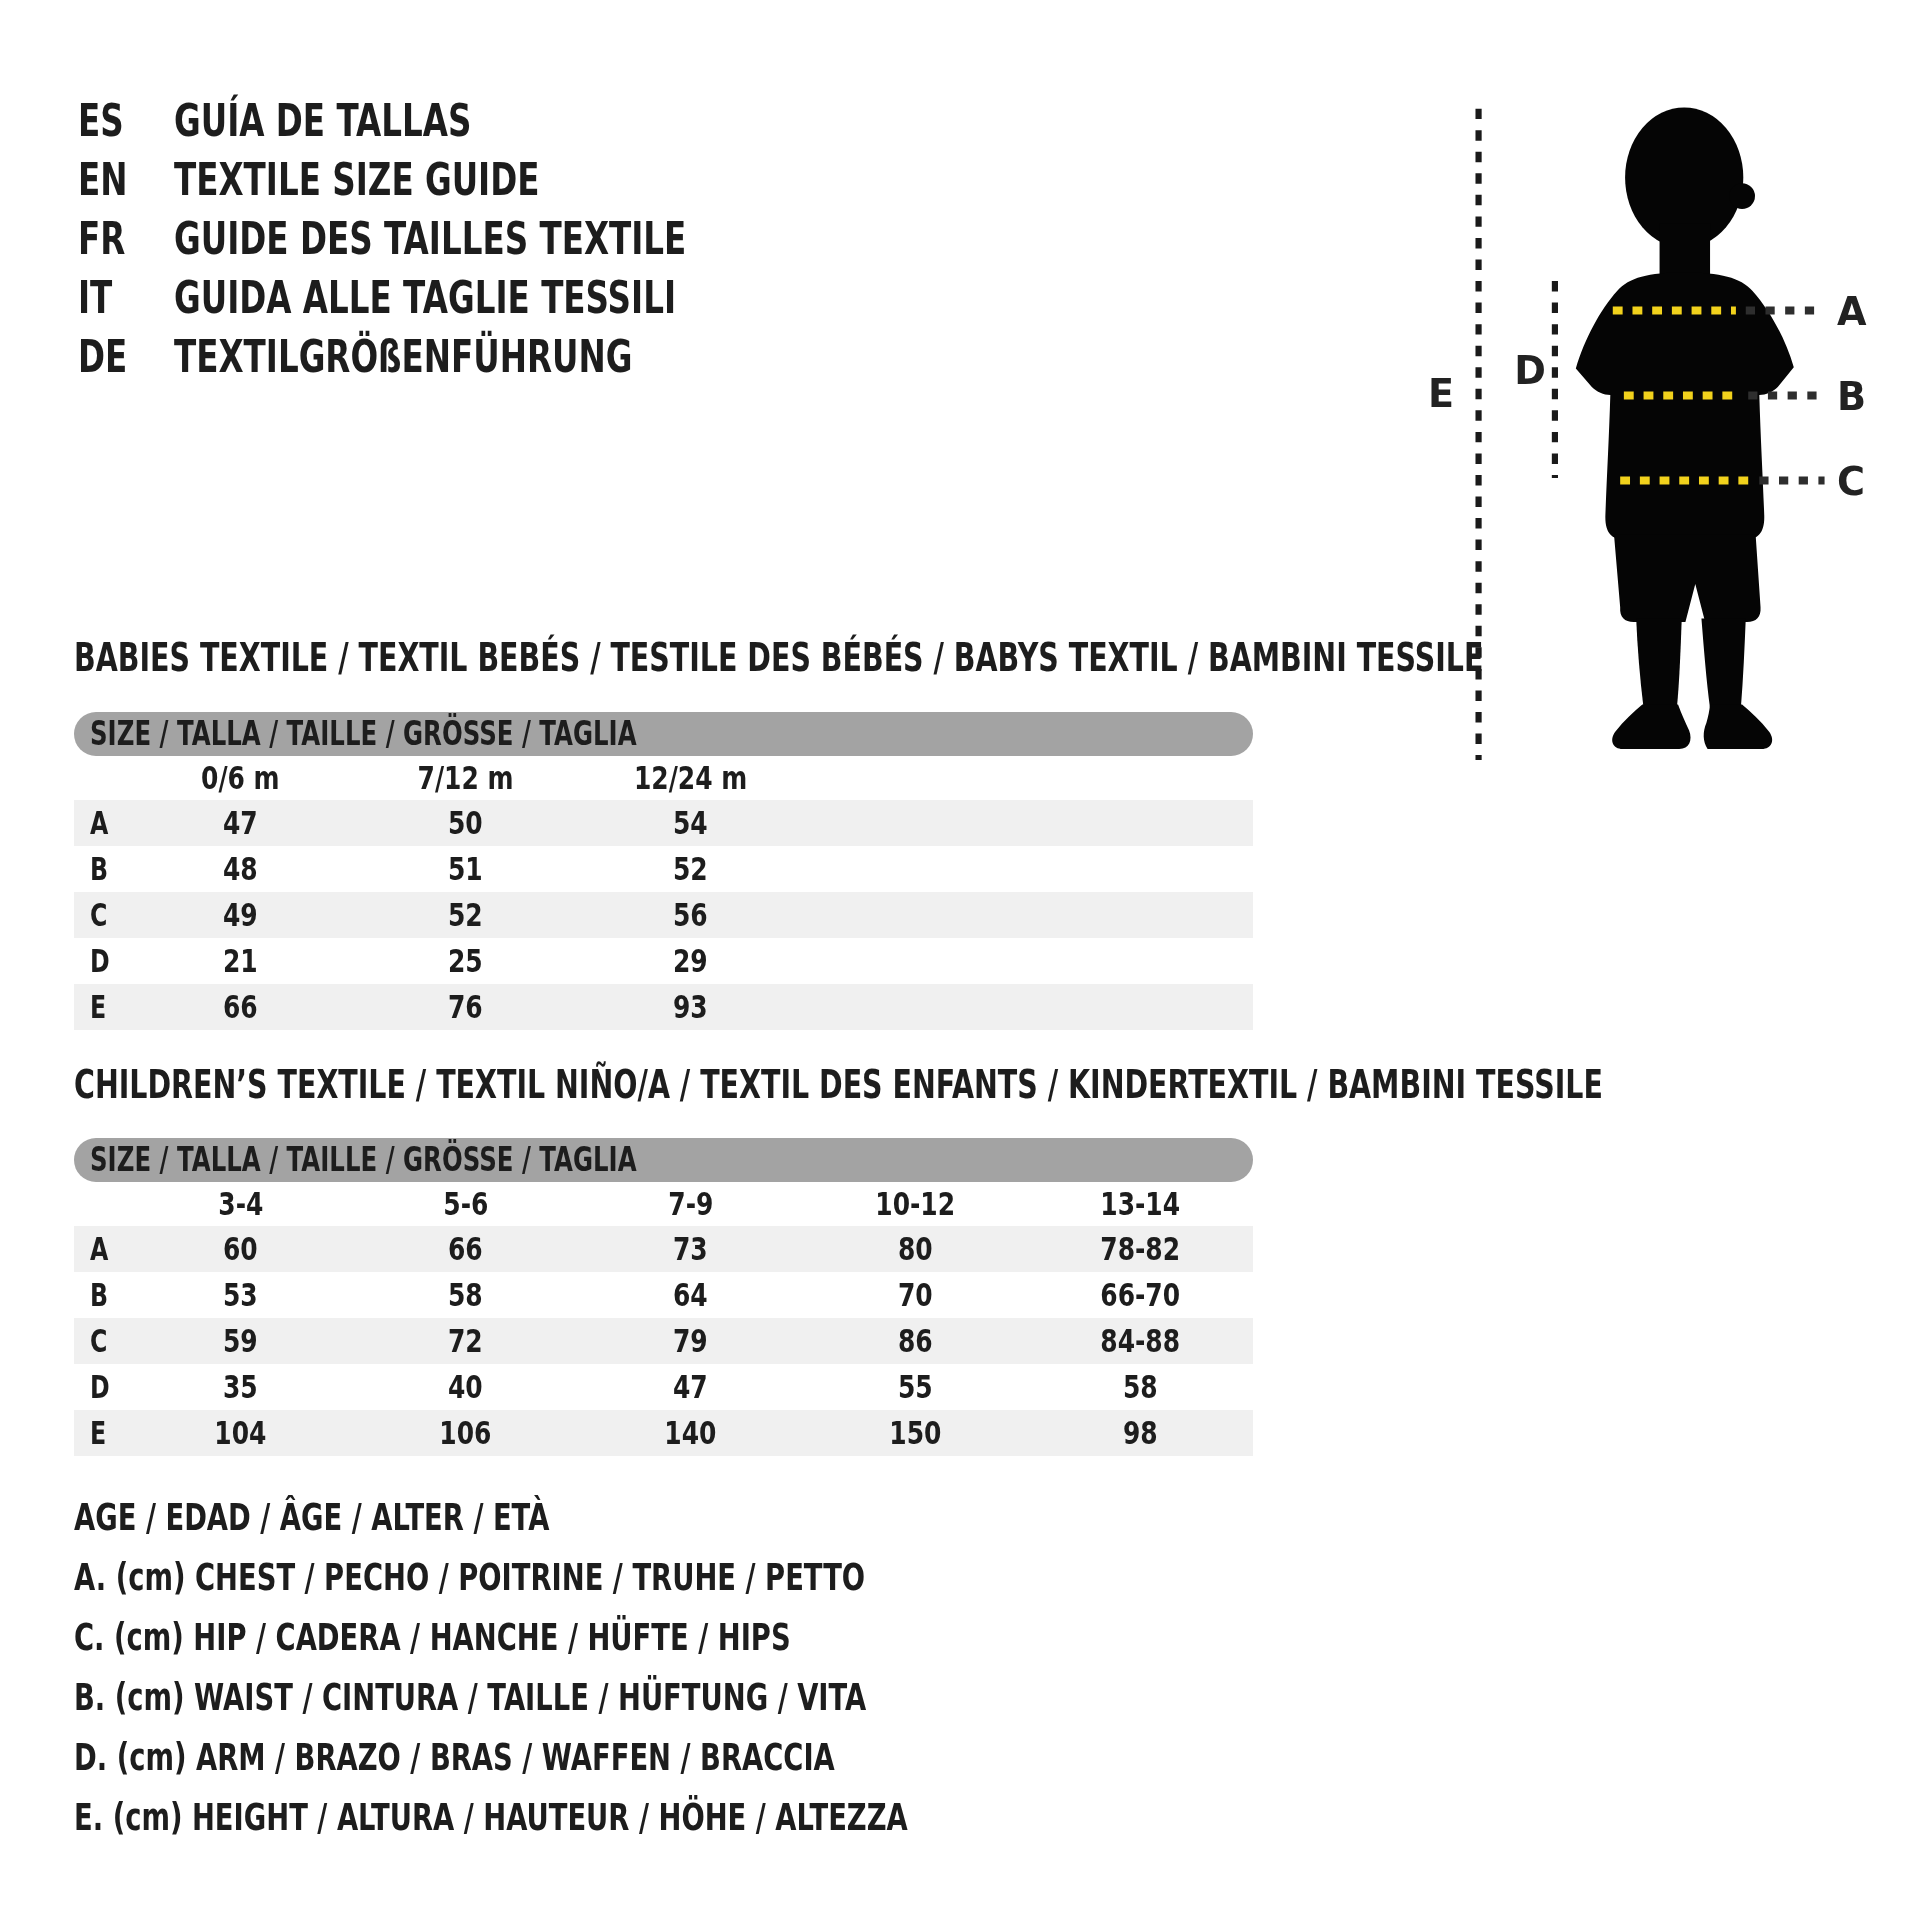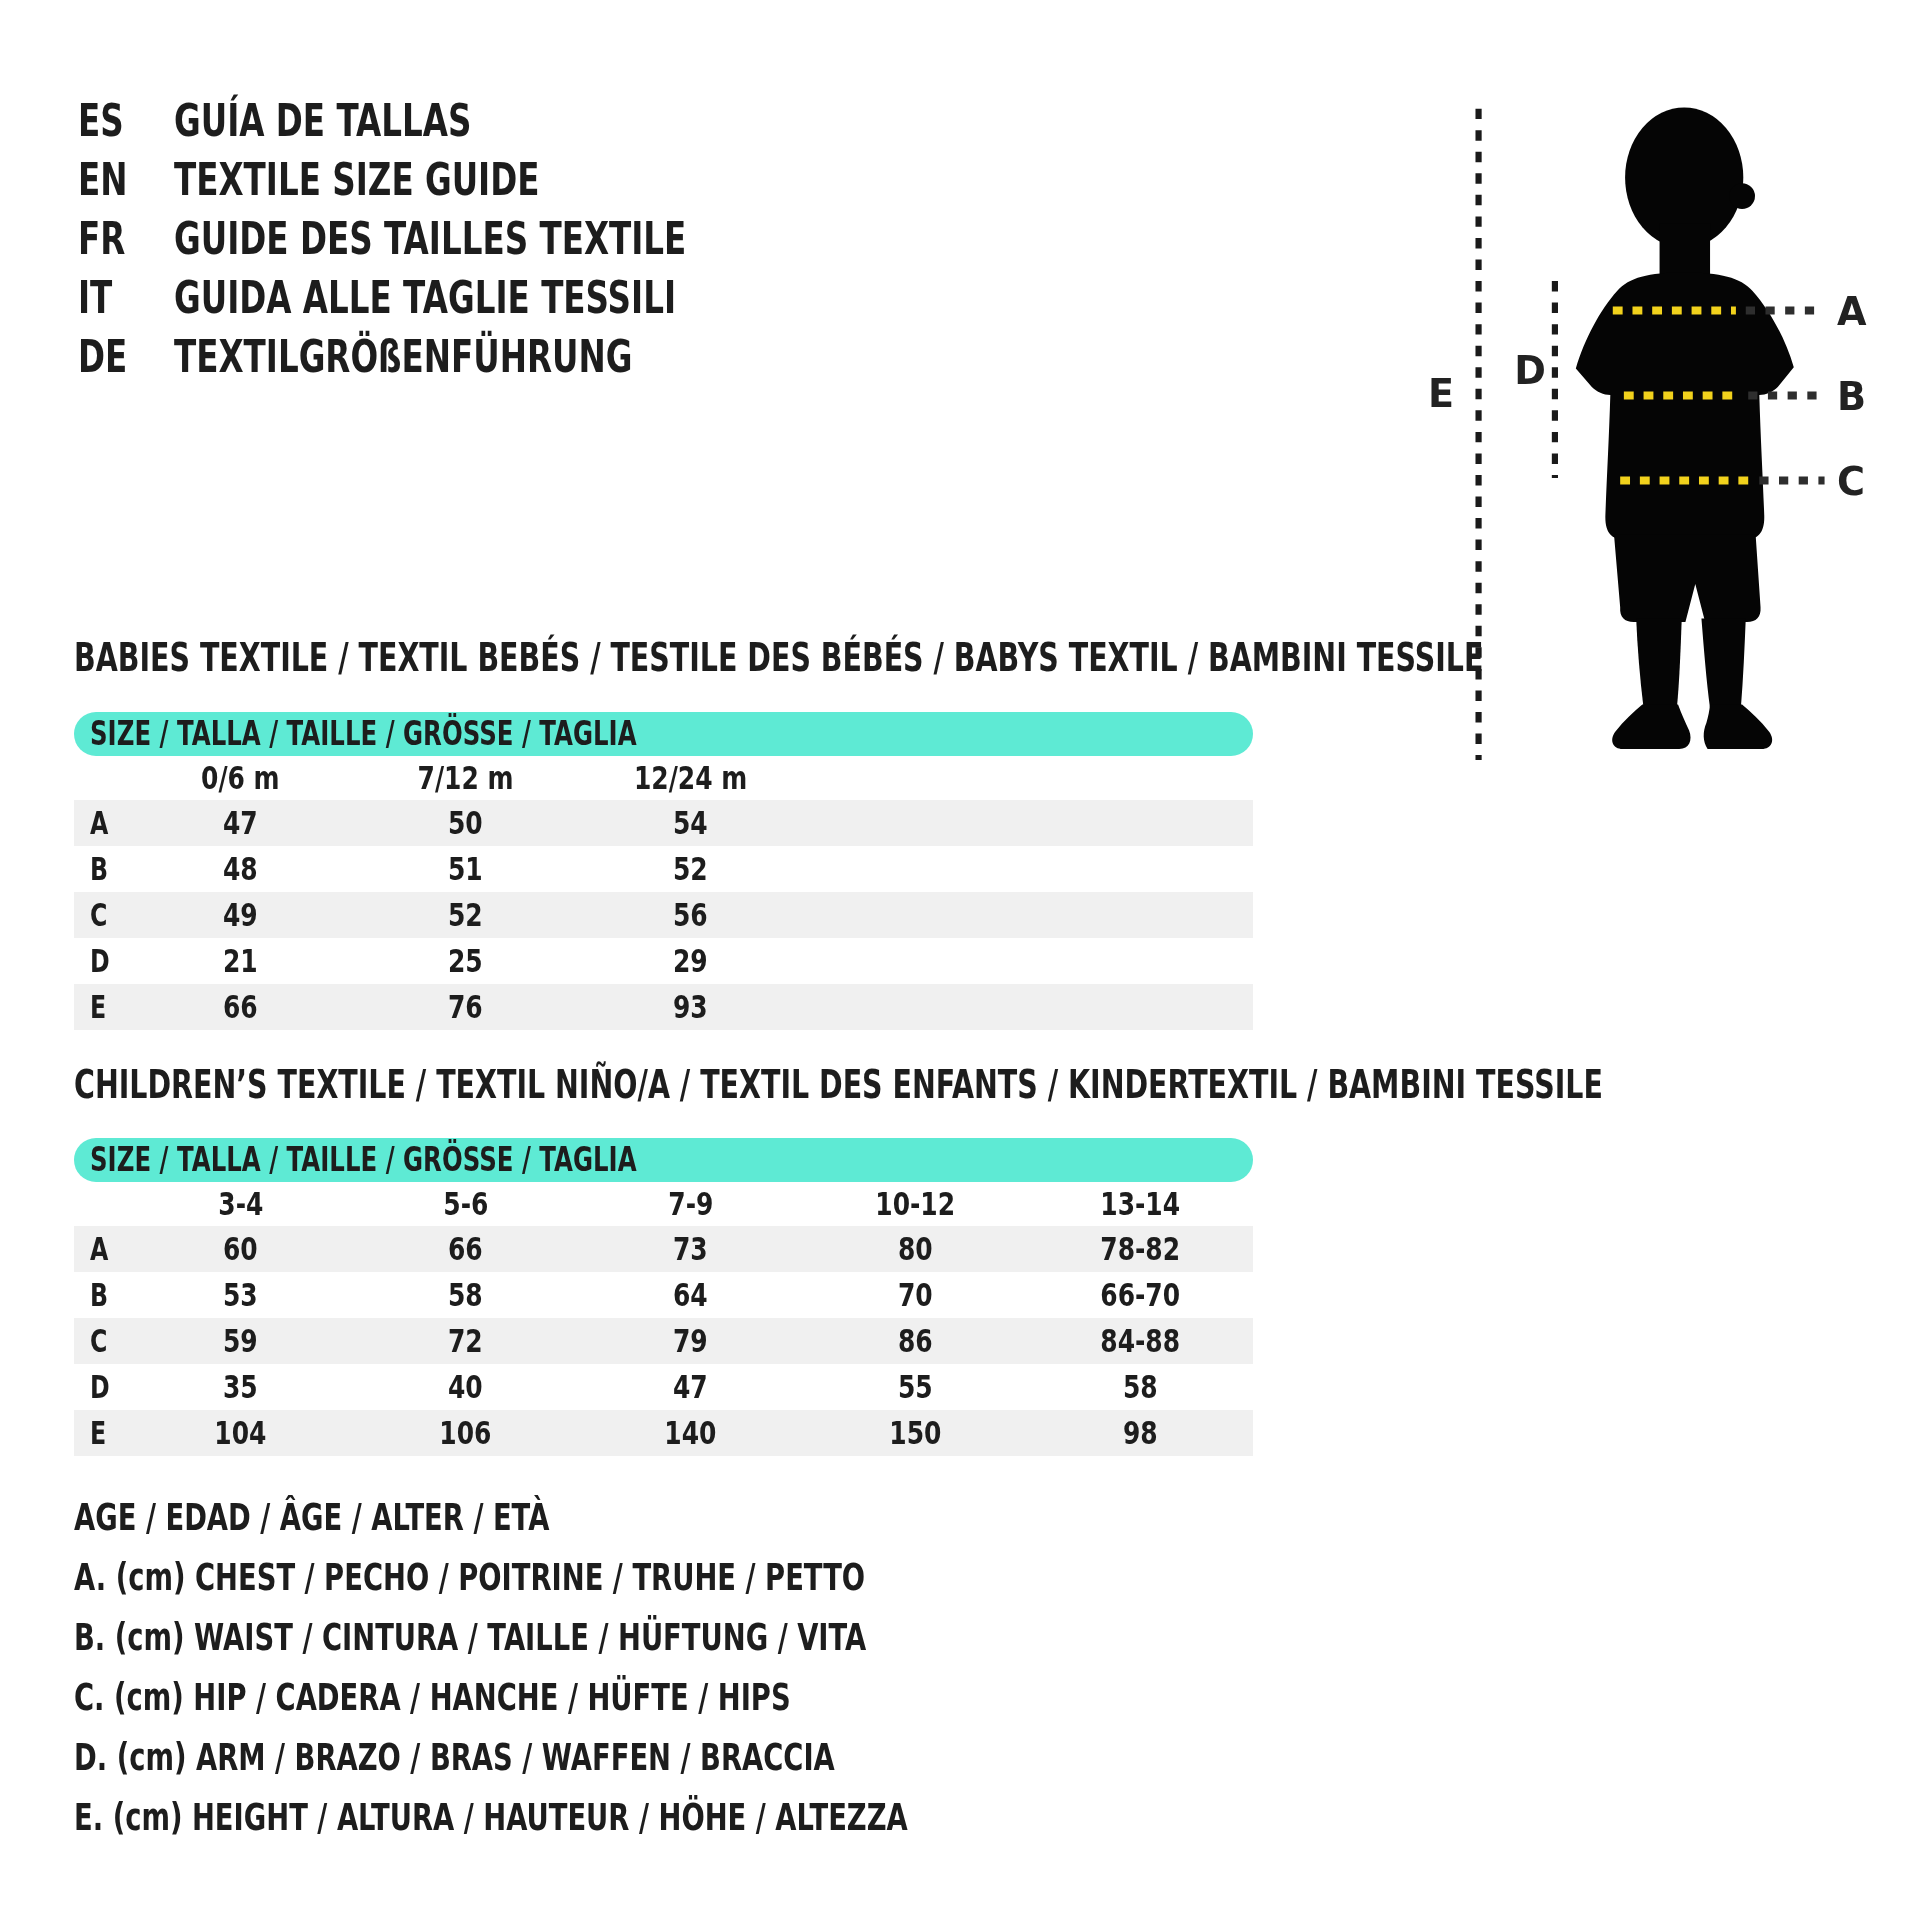--- a/index.html
+++ b/index.html
@@ -25,21 +25,21 @@
 
   
   .section-title { position: absolute; left: 74px; font-size: 39px; line-height: 49px; white-space: nowrap; }
   .section-title.babies { top: 633px; }
   .section-title.children { top: 1060px; }
 
   
   .size-table { position: absolute; left: 74px; width: 1179px; }
   .size-table.babies { top: 712px; }
   .size-table.children { top: 1138px; }
-  .t-headbar { height: 44px; line-height: 44px; background: #5eead4; padding-left: 16px; font-size: 33px; border-radius: 22px; }
+  .t-headbar { height: 44px; line-height: 44px; background: #a3a3a3; padding-left: 16px; font-size: 33px; border-radius: 22px; }
   .t-grid { display: grid; align-items: center; }
   .babies .t-grid { grid-template-columns: 54px 225px 225px 225px 1fr; }
   .children .t-grid { grid-template-columns: 54px 225px 225px 225px 225px 225px 1fr; }
   .t-colsrow { height: 44px; font-size: 32px; }
   .t-row { height: 46px; font-size: 32px; }
   .t-row.stripe { background: #f0f0f0; }
   .t-cell { text-align: center; }
   .t-cell.rowlabel { text-align: left; padding-left: 16px; }
 
   
@@ -246,18 +246,18 @@
     <div class="t-cell"><span class="cxc">140</span></div>
     <div class="t-cell"><span class="cxc">150</span></div>
     <div class="t-cell"><span class="cxc">98</span></div>
     <div class="t-cell"></div>
   </div>
 </div>
 
 <div class="legend">
   <div class="legend-line"><span class="cxl">AGE / EDAD / ÂGE / ALTER / ETÀ</span></div>
   <div class="legend-line"><span class="cxl">A. (cm) CHEST / PECHO / POITRINE / TRUHE / PETTO</span></div>
+  <div class="legend-line"><span class="cxl">C. (cm) HIP / CADERA / HANCHE / HÜFTE / HIPS</span></div>
   <div class="legend-line"><span class="cxl">B. (cm) WAIST / CINTURA / TAILLE / HÜFTUNG / VITA</span></div>
-  <div class="legend-line"><span class="cxl">C. (cm) HIP / CADERA / HANCHE / HÜFTE / HIPS</span></div>
   <div class="legend-line"><span class="cxl">D. (cm) ARM / BRAZO / BRAS / WAFFEN / BRACCIA</span></div>
   <div class="legend-line"><span class="cxl">E. (cm) HEIGHT / ALTURA / HAUTEUR / HÖHE / ALTEZZA</span></div>
 </div>
 
 
 </body></html>

